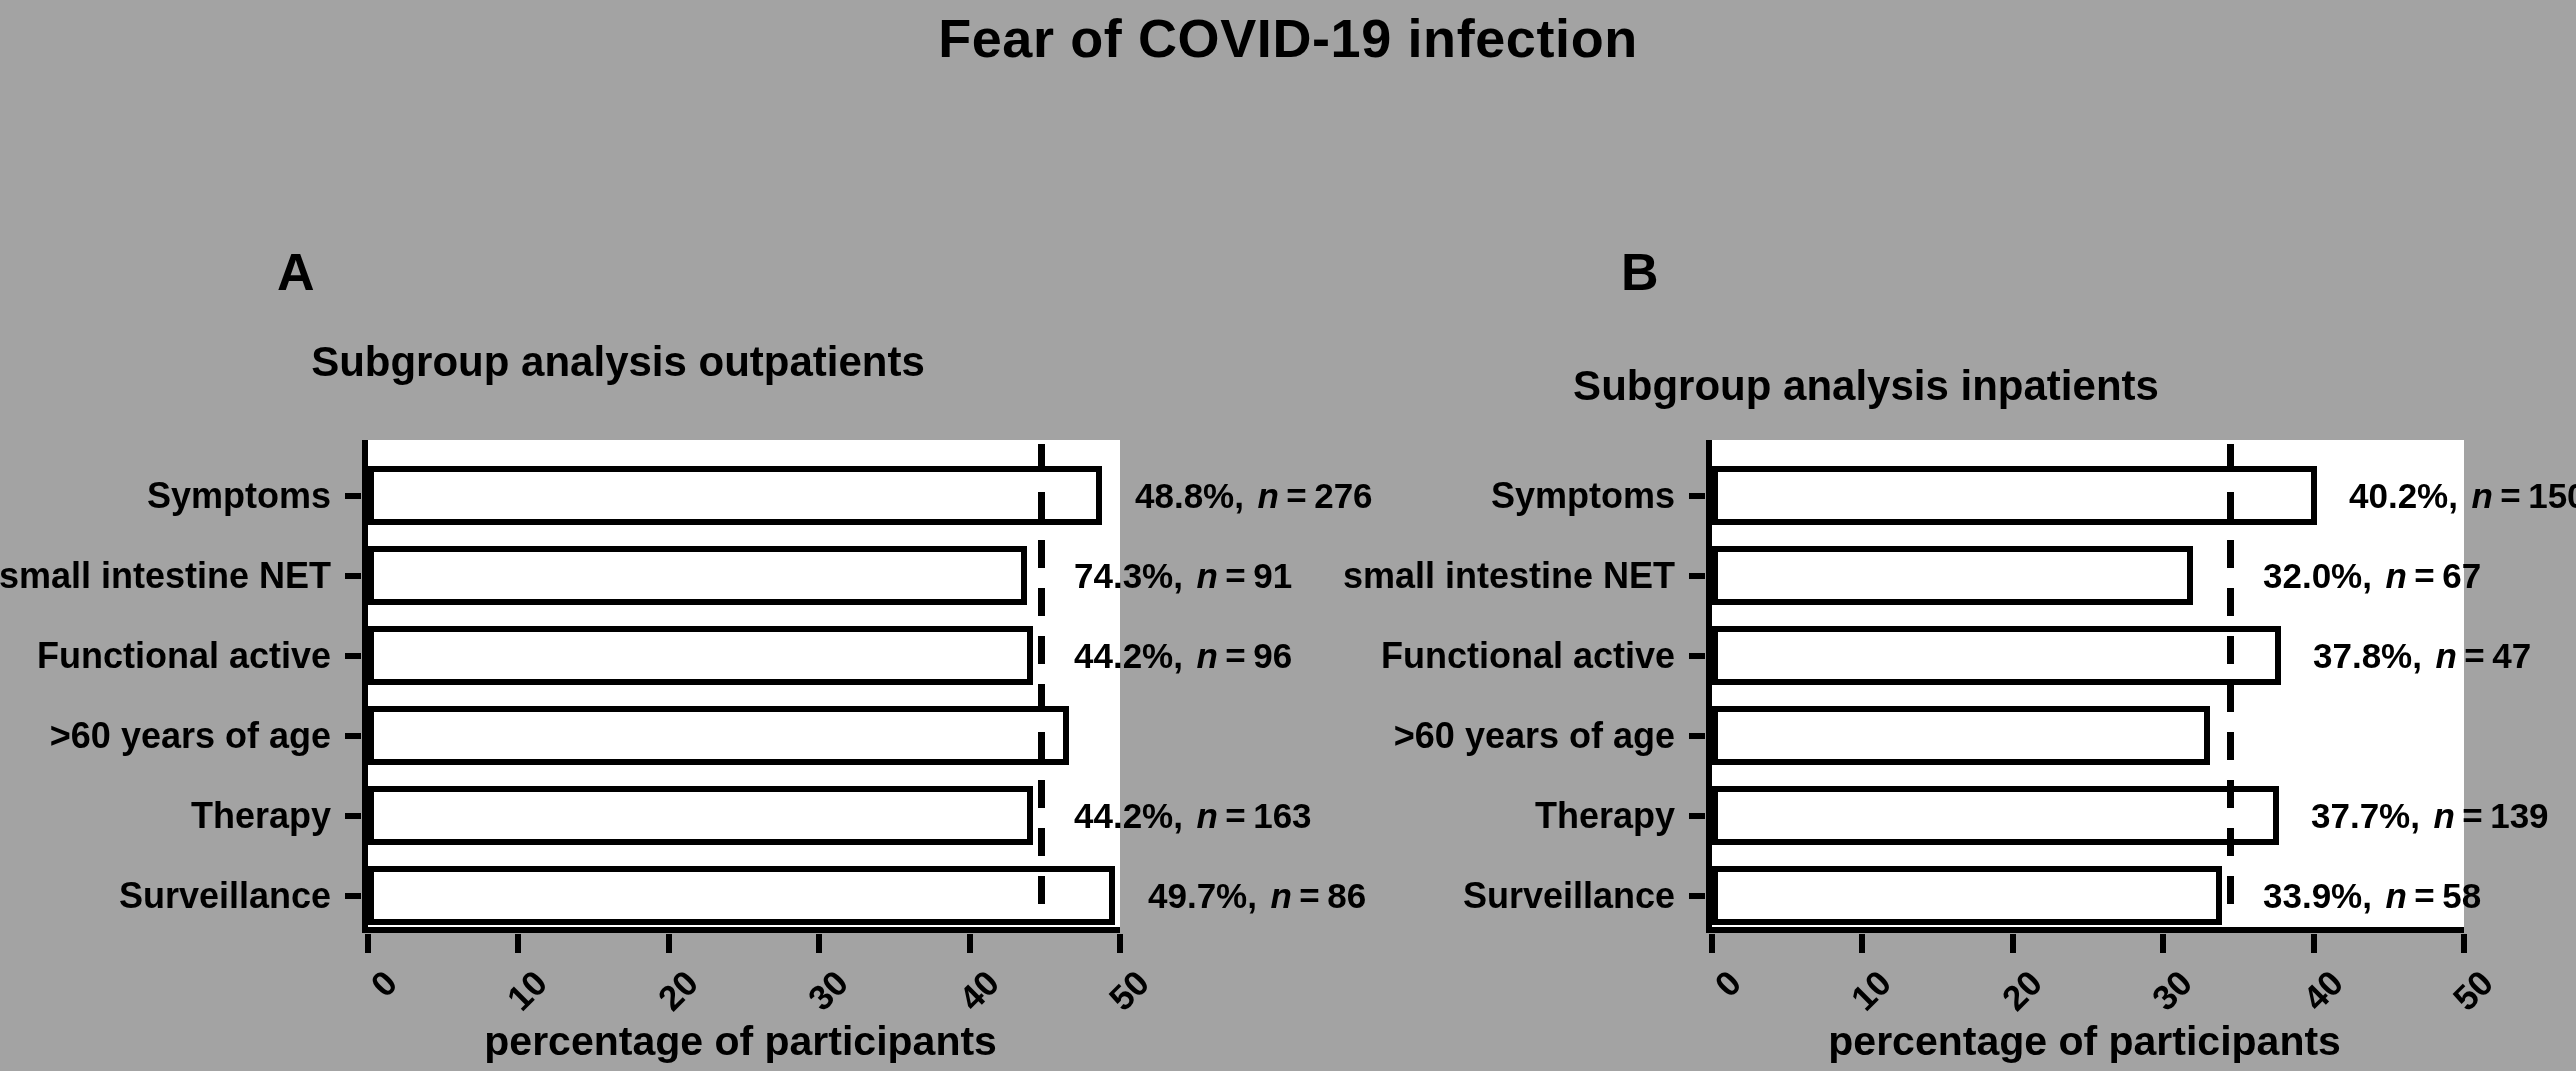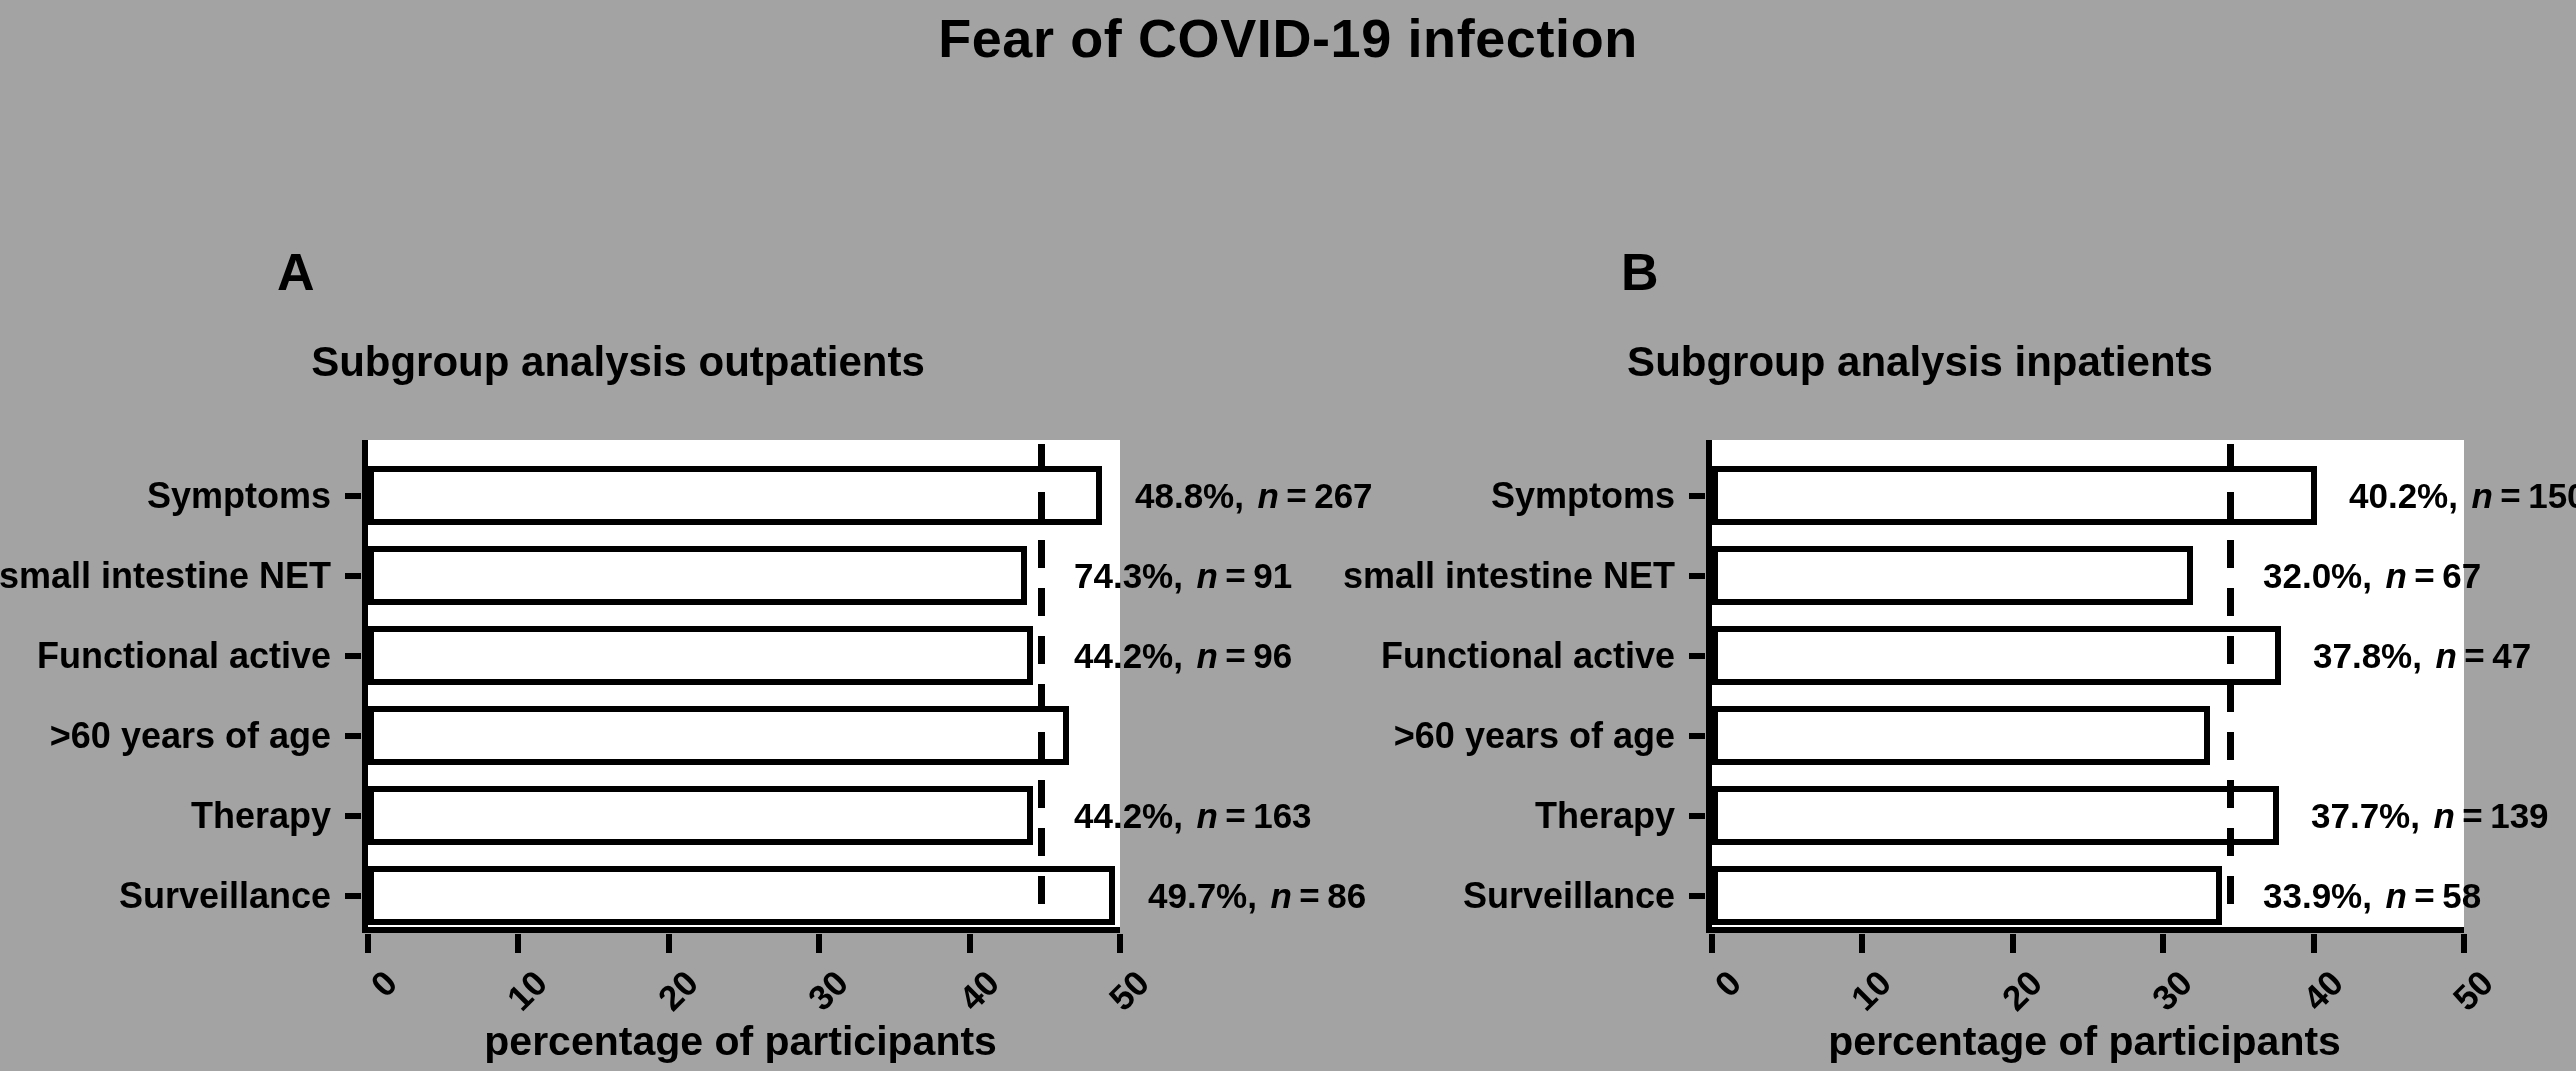--- a/index.html
+++ b/index.html
@@ -60,21 +60,21 @@
       <div class="panel">
     <div class="panel-letter" style="left: 277px;">A</div>
     <div class="panel-title" style="left: 618px;">Subgroup analysis outpatients</div>
     <div class="plot" style="left: 362px; top: 440px; width: 752px; height: 487px;">
       <div class="ref-line" style="left: 670px;"></div>
       <div class="x-axis-label">percentage of participants</div>
     <div class="bar-row" style="top: 13.6px;">
     <div class="cat-label">Symptoms</div>
     <div class="y-tick"></div>
     <div class="bar" style="width: 97.6%;"></div>
-    <div class="val-label" style="left: 767px;"><span class="pct">48.8%,</span><span class="nvar">n</span><span class="neq">=</span><span class="nval">267</span></div>
+    <div class="val-label" style="left: 767px;"><span class="pct">48.8%,</span><span class="nvar">n</span><span class="neq">=</span><span class="nval">276</span></div>
   </div>
           <div class="bar-row" style="top: 94px;">
     <div class="cat-label">small intestine NET</div>
     <div class="y-tick"></div>
     <div class="bar" style="width: 87.6%;"></div>
     <div class="val-label" style="left: 706px;"><span class="pct">74.3%,</span><span class="nvar">n</span><span class="neq">=</span><span class="nval">91</span></div>
   </div>
           <div class="bar-row" style="top: 174px;">
     <div class="cat-label">Functional active</div>
     <div class="y-tick"></div>
@@ -119,21 +119,21 @@
     <div class="x-tick-label" style="left: 476px; top: 524px;">40</div>
   </div>
           <div>
     <div class="x-tick" style="left: 749px; top: 494px;"></div>
     <div class="x-tick-label" style="left: 626px; top: 524px;">50</div>
   </div>
         </div>
   </div>
       <div class="panel">
     <div class="panel-letter" style="left: 1621px;">B</div>
-    <div class="panel-title" style="left: 1920px;">Subgroup analysis inpatients</div>
+    <div class="panel-title" style="left: 1866px; margin-top: 24px;">Subgroup analysis inpatients</div>
     <div class="plot" style="left: 1706px; top: 440px; width: 752px; height: 487px;">
       <div class="ref-line" style="left: 515px;"></div>
       <div class="x-axis-label">percentage of participants</div>
     <div class="bar-row" style="top: 13.6px;">
     <div class="cat-label">Symptoms</div>
     <div class="y-tick"></div>
     <div class="bar" style="width: 80.4%;"></div>
     <div class="val-label" style="left: 637px;"><span class="pct">40.2%,</span><span class="nvar">n</span><span class="neq">=</span><span class="nval">150</span></div>
   </div>
           <div class="bar-row" style="top: 94px;">

